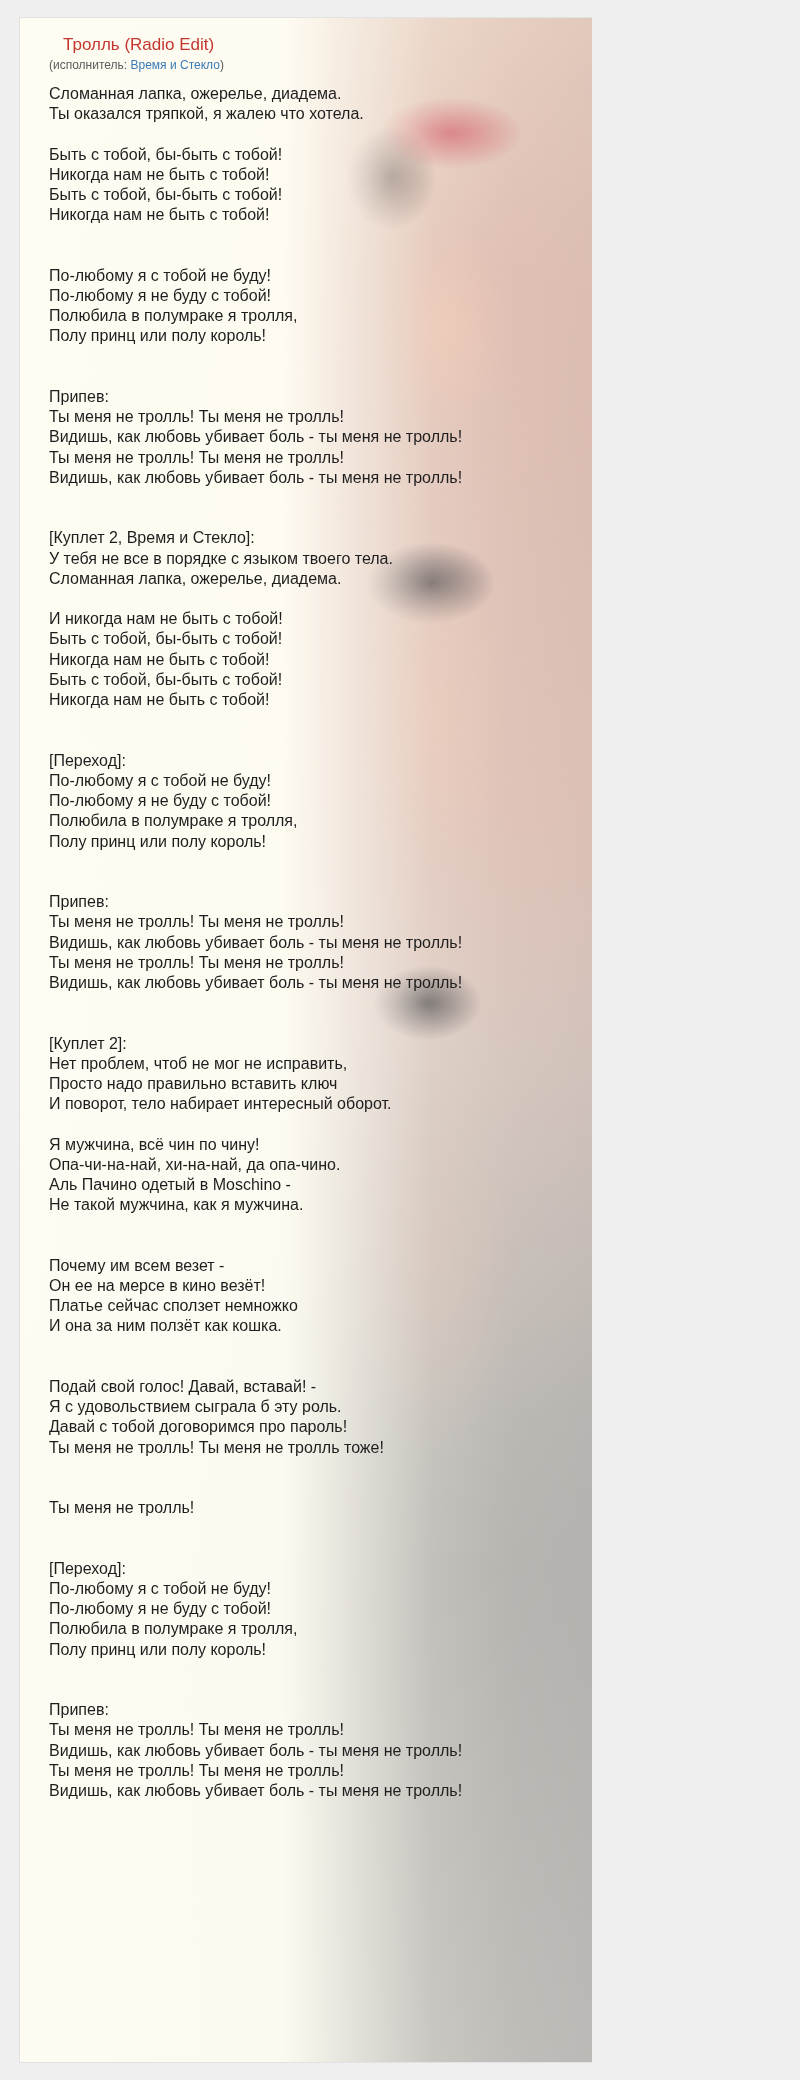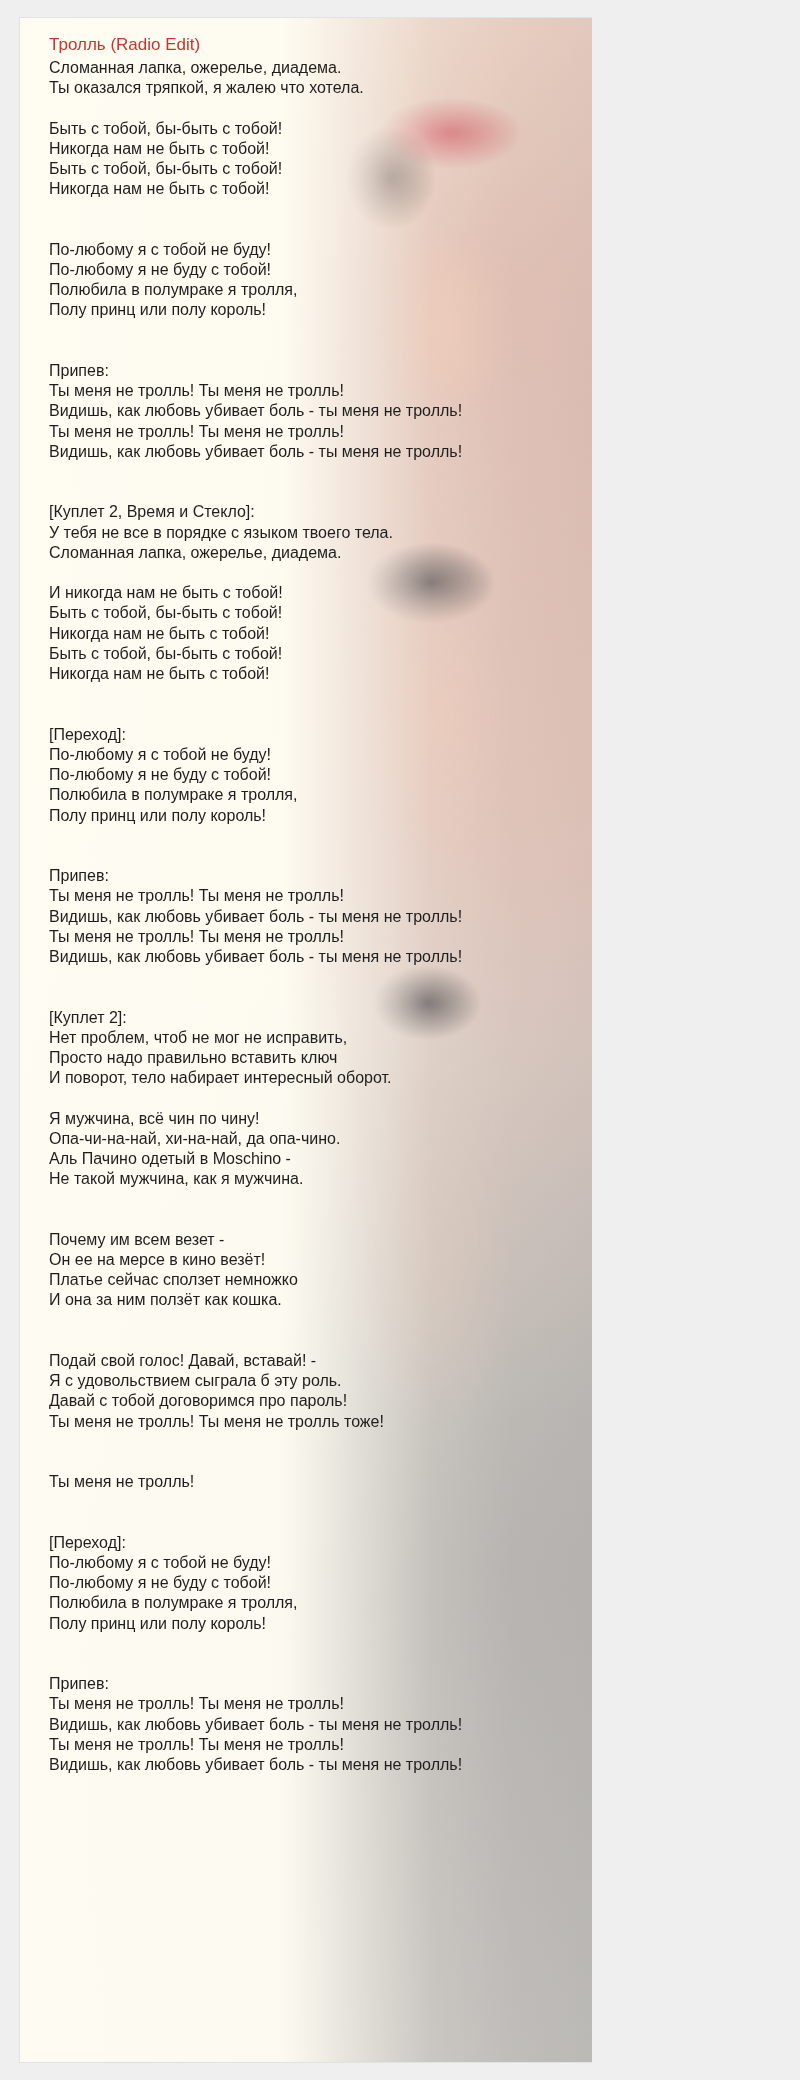--- a/index.html
+++ b/index.html
@@ -68,21 +68,21 @@
     top: 0;
     right: 0;
     bottom: 0;
     padding: 16px 18px 18px 14px;
     box-sizing: border-box;
   }
   .song-title {
     color: #c4362f;
     font-size: 17px;
     line-height: 22px;
-    margin: 0 0 2px 15px;
+    margin: 0 0 2px 29px;
     font-weight: normal;
   }
   .artist-line {
     font-size: 12px;
     color: #5a5a5a;
     margin: 0 0 12px 15px;
   }
   .artist-link {
     color: #3b7bb5;
     text-decoration: none;
@@ -113,20 +113,24 @@
 
     <div class="photo">
       <div class="photo-figure"></div>
       <div class="photo-veil"></div>
     </div>
 
     <div class="content">
 
       <h1 class="song-title">Тролль (Radio Edit)</h1>
 
+      <div class="artist-line">
+        <span>(исполнитель:</span>
+        <a class="artist-link" href="#">Время и Стекло</a><span>)</span>
+      </div>
 
       <div class="lyrics">Сломанная лапка, ожерелье, диадема.
 Ты оказался тряпкой, я жалею что хотела.
 
 Быть с тобой, бы-быть с тобой!
 Никогда нам не быть с тобой!
 Быть с тобой, бы-быть с тобой!
 Никогда нам не быть с тобой!
 
 

